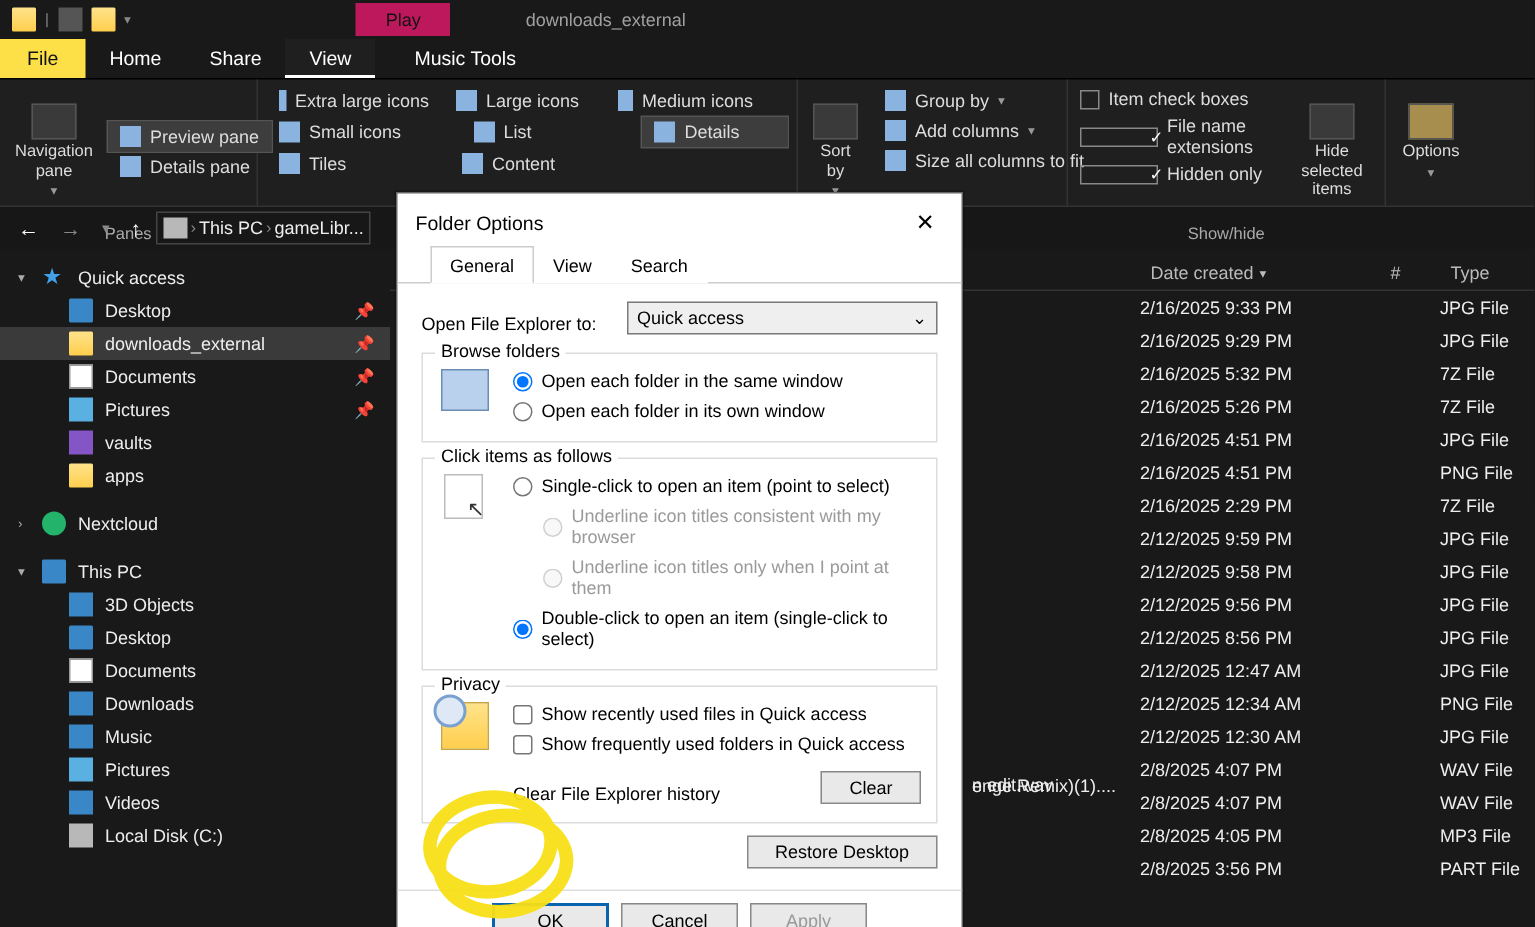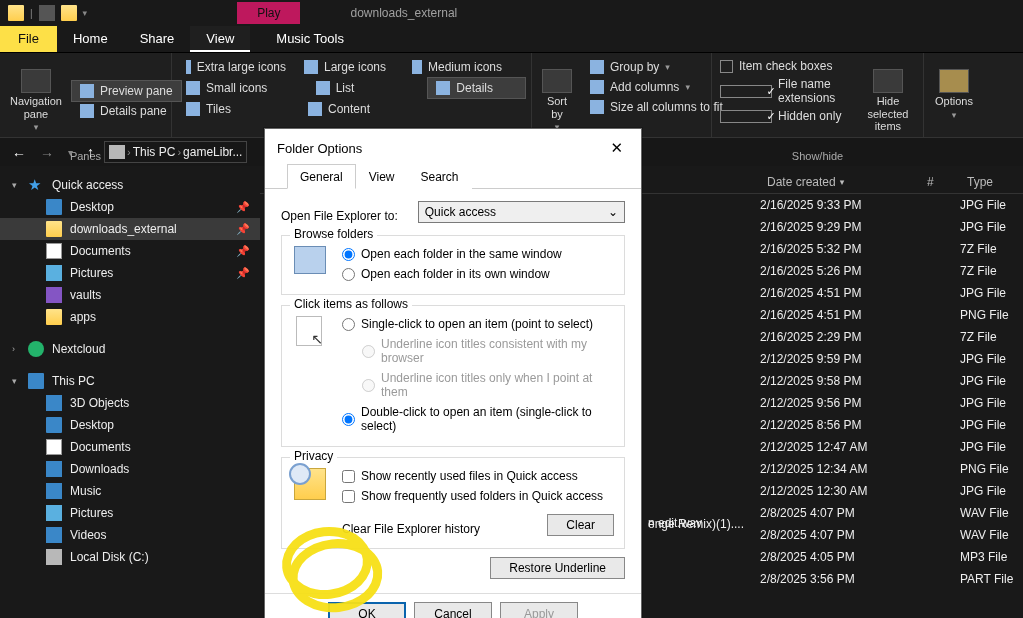--- a/index.html
+++ b/index.html
@@ -479,21 +479,21 @@
           <input type="checkbox" style="">
           <span>Show frequently used folders in Quick access</span>
         </label>
       <div class="dlg-row" style="padding-left:50px;justify-content:space-between;margin-top:6px">
         <span>Clear File Explorer history</span>
         <button class="dlg-btn">Clear</button>
       </div>
     </div>
 
     <div style="text-align:right;margin:8px 0 2px">
-      <button class="dlg-btn">Restore Underline</button>
+      <button class="dlg-btn">Restore Desktop</button>
     </div>
   </div>
   <div class="dlg-footer">
     <button class="dlg-btn primary" style="width:78px">OK</button>
     <button class="dlg-btn" style="width:78px">Cancel</button>
     <button class="dlg-btn disabled" style="width:78px">Apply</button>
   </div>
 </div>
 
 <div class="hl-yellow"></div>

